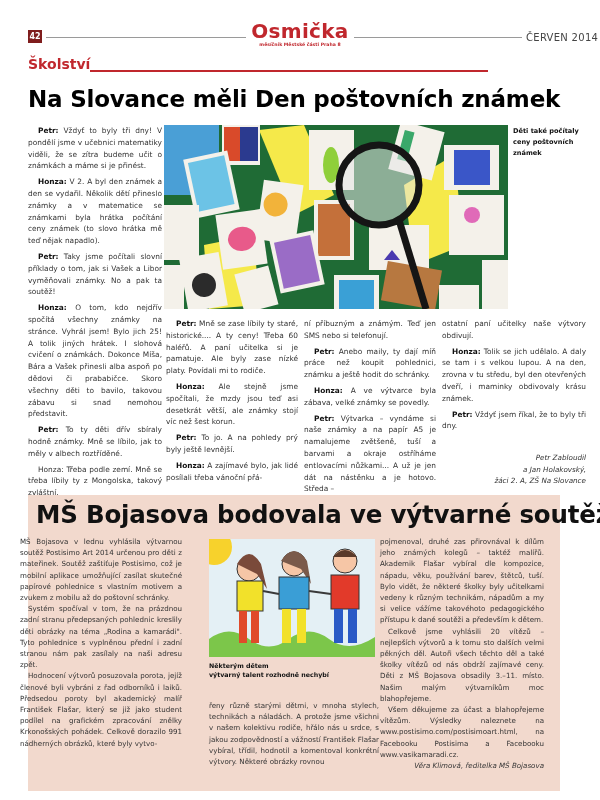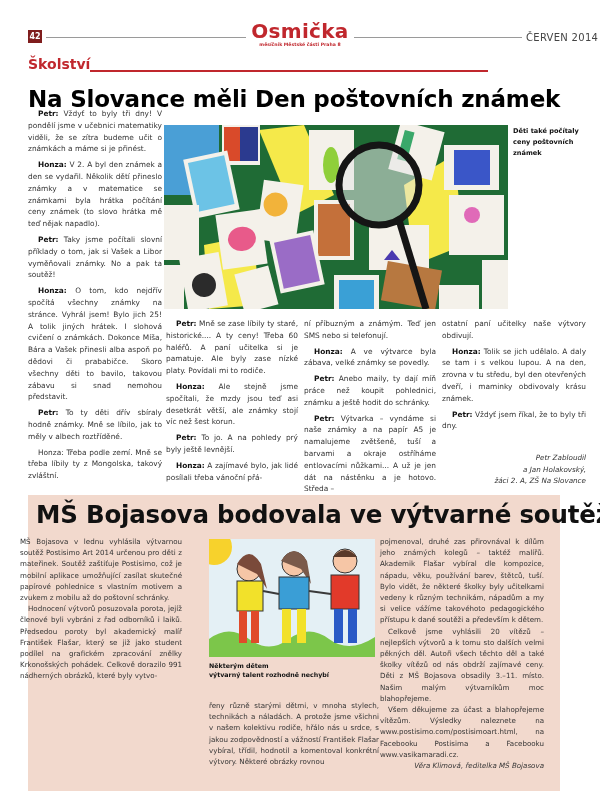--- a/index.html
+++ b/index.html
@@ -17,21 +17,21 @@
   .issue-date { left: 526px; top: 32px; font-size: 10px; color: #444; letter-spacing: 0.3px; }
   .section { left: 28px; top: 56px; color: #c0272d; font-size: 14px; font-weight: bold; }
   .section-line { left: 90px; top: 70px; width: 398px; height: 2px; background: #c0272d; }
 
   
   .headline1 { left: 28px; top: 86px; font-size: 23px; font-weight: bold; color: #000000; letter-spacing: -0.2px; white-space: nowrap; }
   .col { font-size: 7.4px; line-height: 11.8px; text-align: justify; color: #333; }
   .col p { margin: 0 0 4px 0; text-indent: 10px; }
   .col p.noindent { text-indent: 0; }
   .col b { color: #111; }
-  .col1 { left: 28px; top: 108px; width: 134px; }
+  .col1 { left: 28px; top: 125px; width: 134px; }
   .photo1 { left: 164px; top: 125px; width: 344px; height: 184px; background: #1f6b35; overflow: hidden; }
   .caption1 { left: 513px; top: 126px; width: 70px; font-size: 6.6px; line-height: 11px; font-weight: bold; color: #111; }
   .col2 { left: 166px; top: 318px; width: 132px; }
   .col3 { left: 304px; top: 318px; width: 132px; }
   .col4 { left: 442px; top: 318px; width: 144px; }
   .signature { text-align: right; font-style: italic; font-size: 7.2px; line-height: 11.5px; color: #333; margin-top: 20px; }
 
   
   .box2 { left: 28px; top: 495px; width: 532px; height: 296px; background: #f2d9cd; }
   .headline2 { left: 36px; top: 500px; font-size: 24.5px; font-weight: bold; color: #111; white-space: nowrap; letter-spacing: -0.2px; }
@@ -134,41 +134,42 @@
 
 <div class="abs col col2">
   <p><b>Petr:</b><span> Mně se zase líbily ty staré, historické.... A ty ceny! Třeba 60 haléřů. A paní učitelka si je pamatuje. Ale byly zase nízké platy. Povídali mi to rodiče.</span></p>
   <p><b>Honza:</b><span> Ale stejně jsme spočítali, že mzdy jsou teď asi desetkrát větší, ale známky stojí víc než šest korun.</span></p>
   <p><b>Petr:</b><span> To jo. A na pohledy prý byly ještě levnější.</span></p>
   <p><b>Honza:</b><span> A zajímavé bylo, jak lidé posílali třeba vánoční přá-</span></p>
 </div>
 
 <div class="abs col col3">
   <p class="noindent">ní příbuzným a známým. Teď jen SMS nebo si telefonují.</p>
+  <p><b>Petr:</b><span> Anebo maily, ty dají míň práce než koupit pohlednici, známku a ještě hodit do schránky.</span></p>
   <p><b>Honza:</b><span> A ve výtvarce byla zábava, velké známky se povedly.</span></p>
-  <p><b>Petr:</b><span> Anebo maily, ty dají míň práce než koupit pohlednici, známku a ještě hodit do schránky.</span></p>
   <p><b>Petr:</b><span> Výtvarka – vyndáme si naše známky a na papír A5 je namalujeme zvětšeně, tuší a barvami a okraje ostříháme entlovacími nůžkami... A už je jen dát na nástěnku a je hotovo. Středa –</span></p>
 </div>
 
 <div class="abs col col4">
   <p class="noindent">ostatní paní učitelky naše výtvory obdivují.</p>
   <p><b>Honza:</b><span> Tolik se jich udělalo. A daly se tam i s velkou lupou. A na den, zrovna v tu středu, byl den otevřených dveří, i maminky obdivovaly krásu známek.</span></p>
   <p><b>Petr:</b><span> Vždyť jsem říkal, že to byly tři dny.</span></p>
   <div class="signature">
     <div>Petr Zabloudil</div>
     <div>a Jan Holakovský,</div>
     <div>žáci 2. A, ZŠ Na Slovance</div>
   </div>
 </div>
 
 <div class="abs box2"></div>
 <div class="abs headline2">MŠ Bojasova bodovala ve výtvarné soutěži</div>
 
 <div class="abs bcol b1">
   <p class="noindent">MŠ Bojasova v lednu vyhlásila výtvarnou soutěž Postisimo Art 2014 určenou pro děti z mateřinek. Soutěž zaštiťuje Postisimo, což je mobilní aplikace umožňující zasílat skutečné papírové pohlednice s vlastním motivem a zvukem z mobilu až do poštovní schránky.</p>
+  <p>Systém spočíval v tom, že na prázdnou zadní stranu předepsaných pohlednic kreslily děti obrázky na téma „Rodina a kamarádi". Tyto pohlednice s vyplněnou přední i zadní stranou nám pak zasílaly na naši adresu zpět.</p>
   <p>Hodnocení výtvorů posuzovala porota, jejíž členové byli vybráni z řad odborníků i laiků. Předsedou poroty byl akademický malíř František Flašar, který se již jako student podílel na grafickém zpracování znělky Krkonošských pohádek. Celkově dorazilo 991 nádherných obrázků, které byly vytvo-</p>
 </div>
 
 <div class="abs photo2">
   <svg width="166" height="118" viewBox="0 0 166 118">
     <rect width="166" height="118" fill="#e4f0f5"></rect>
     <circle cx="5" cy="8" r="18" fill="#f7d22c"></circle>
     <path d="M0,100 Q20,85 40,100 T80,100 T120,100 T166,98 L166,118 L0,118 Z" fill="#7cc64a"></path>
 
     <circle cx="40" cy="30" r="12" fill="#f6c6a6" stroke="#333" stroke-width="1"></circle>

